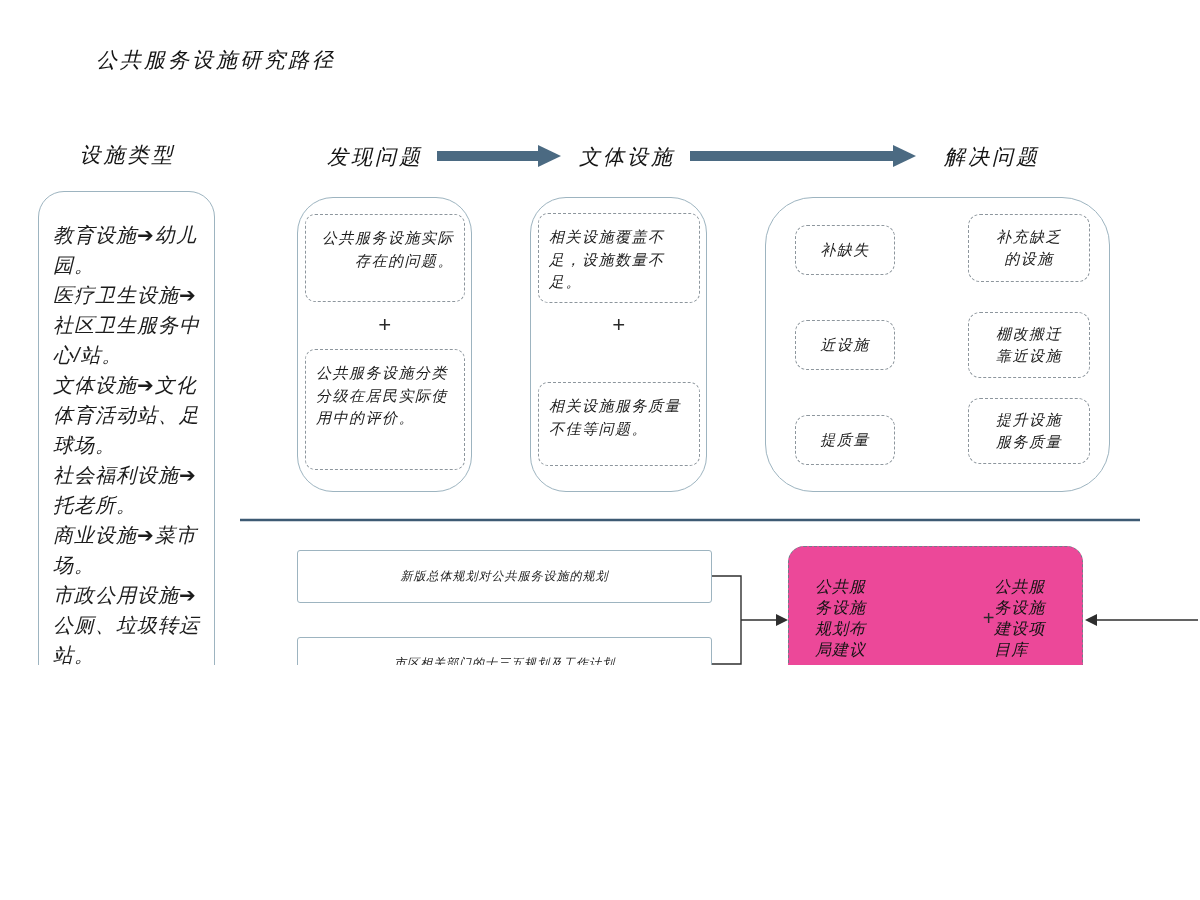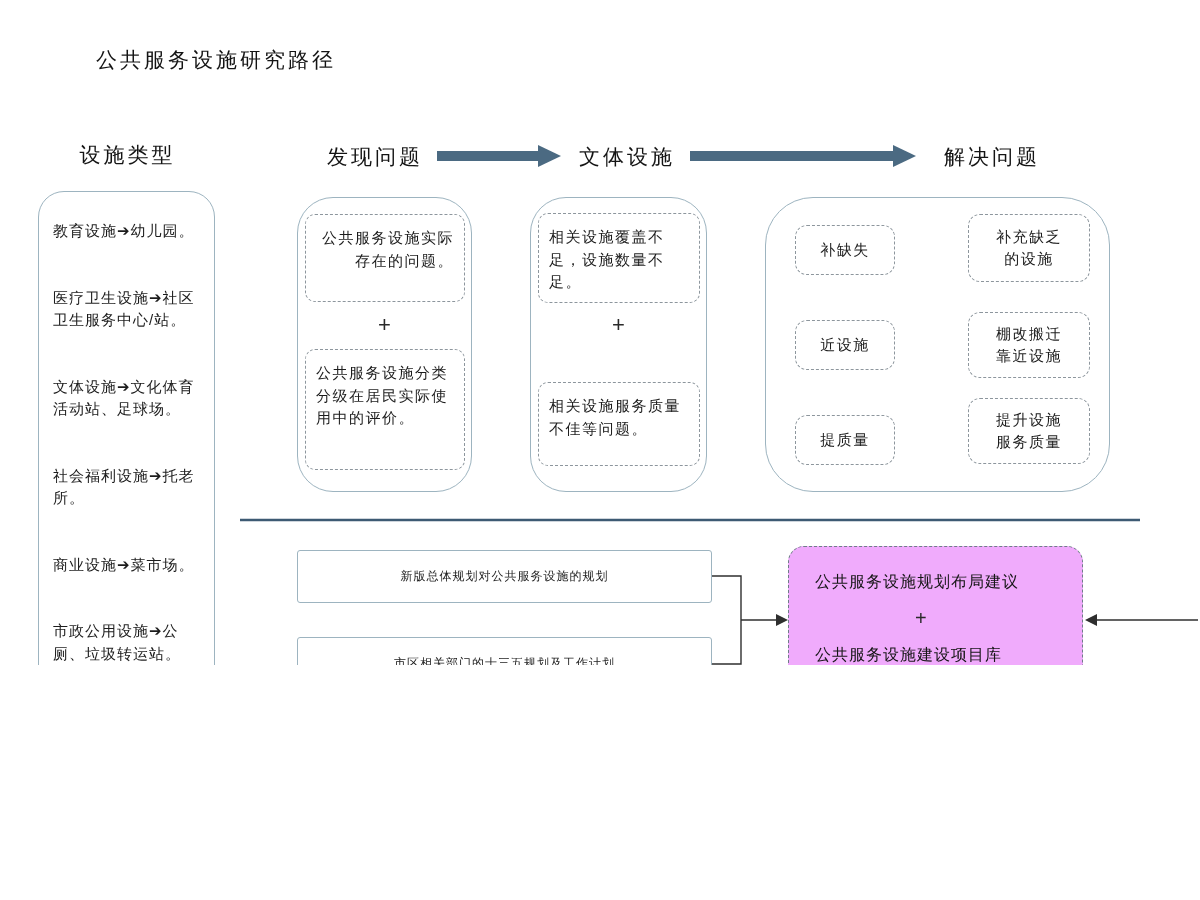--- a/index.html
+++ b/index.html
@@ -1,32 +1,32 @@
 <!DOCTYPE html>
 <html><head>
 <meta charset="utf-8">
 <style>
   *{box-sizing:border-box;margin:0;padding:0;}
   body{background:#ffffff;}
   .canvas{position:relative;width:1200px;height:665px;background:#ffffff;overflow:hidden;
-          font-family:"Liberation Sans","DejaVu Sans",sans-serif;color:#1c1c1c;}
+          font-family:"Liberation Sans","DejaVu Sans",sans-serif;color:#1c1c1c;font-style:italic;}
   .abs{position:absolute;}
   .title{font-size:21px;letter-spacing:3px;color:#141414;}
   .col-header{font-size:21px;letter-spacing:3px;text-align:center;color:#141414;}
   .solid-panel{border:1px solid #9db4c0;background:#ffffff;}
   .dashed-box{border:1px dashed #8d969d;background:#ffffff;border-radius:10px;}
   .center{display:flex;align-items:center;justify-content:center;text-align:center;}
   .txt{font-size:15px;line-height:1.5;letter-spacing:1.5px;}
   .plus{font-size:22px;color:#2a2a2a;text-align:center;}
   .facility-list{display:flex;flex-direction:column;justify-content:space-between;
                  height:100%;padding:28px 12px 26px 14px;}
-  .facility-item{font-size:15px;line-height:1.5;letter-spacing:1px;}
+  .facility-item{font-size:20px;line-height:1.5;letter-spacing:1px;}
   .input-box{border:1px solid #9db4c0;background:#fff;border-radius:3px;font-size:12px;letter-spacing:1px;}
-  .out-box{background:#f0abfc;border:1px dashed #6f7e88;border-radius:16px;
-           display:flex;flex-direction:column;justify-content:space-evenly;padding:10px 26px;}
+  .out-box{background:#ec4899;border:1px dashed #6f7e88;border-radius:16px;
+           display:flex;flex-direction:row;justify-content:space-evenly;padding:10px 26px;align-items:center;}
   .out-line{font-size:16px;letter-spacing:1px;color:#141414;}
   .out-plus{font-size:20px;padding-left:100px;color:#2a2a2a;}
   svg{position:absolute;left:0;top:0;pointer-events:none;}
 </style>
 </head>
 <body>
 
 <div class="canvas">
 
   <svg width="1200" height="900" viewBox="0 0 1200 900">

